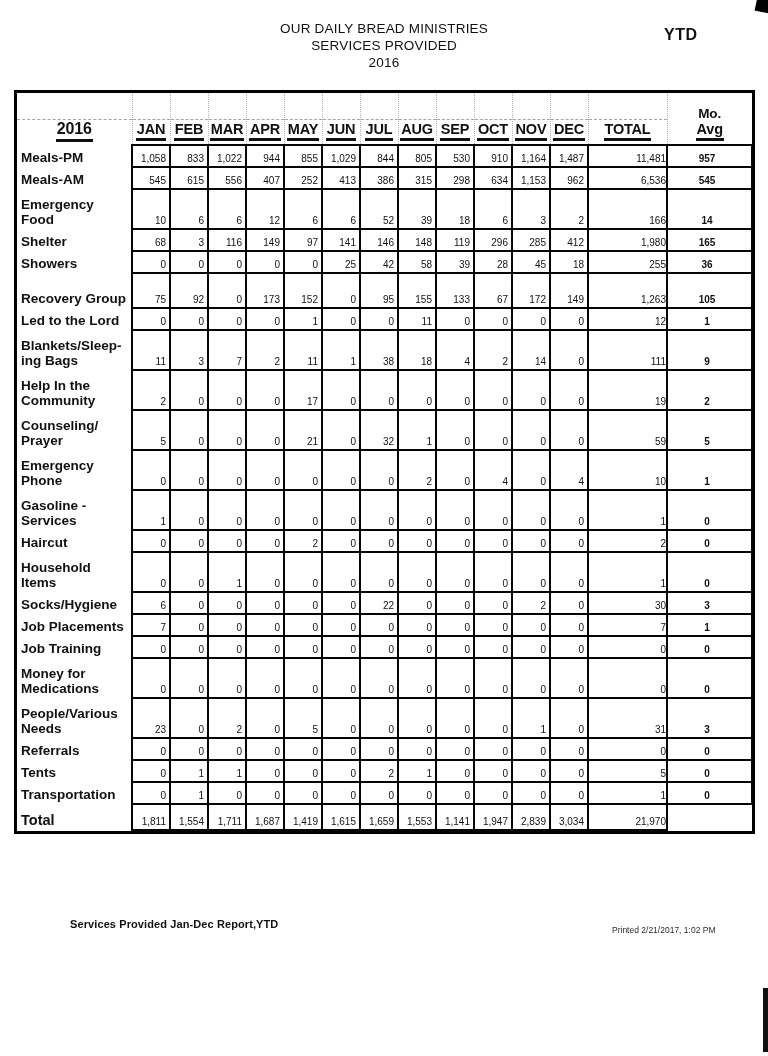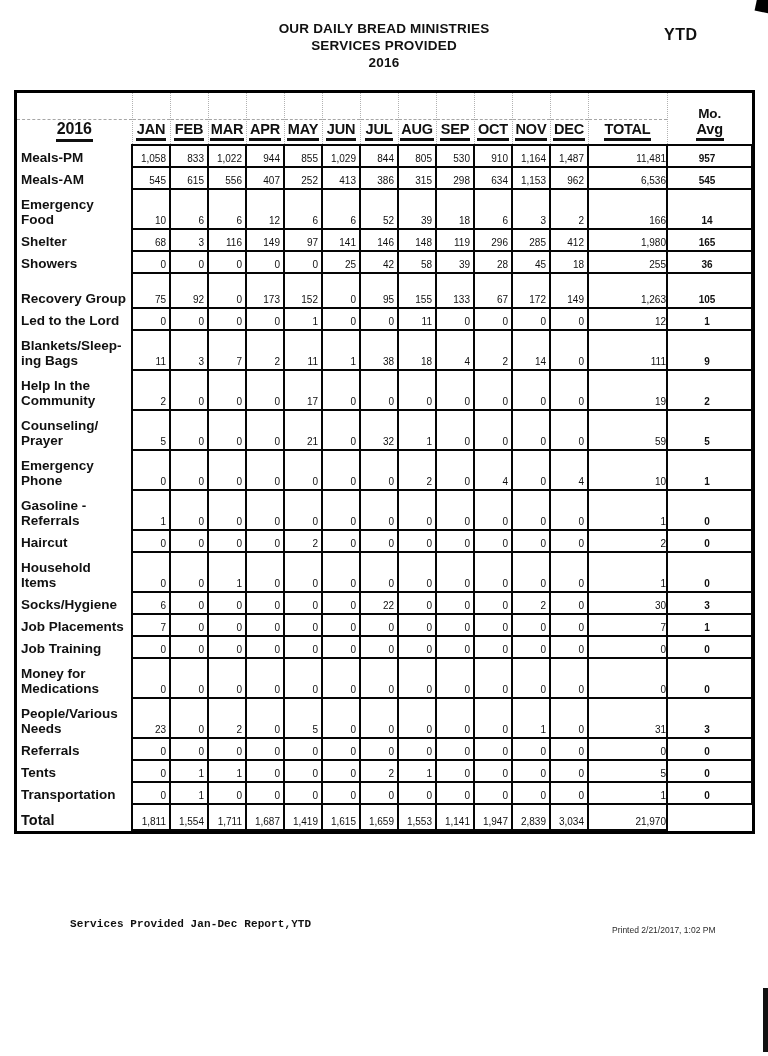--- a/index.html
+++ b/index.html
@@ -14,21 +14,21 @@
     overflow: hidden;
     margin: 0 auto;
   }
   
   .title-block {
     position: absolute;
     top: 20px;
     left: 0;
     width: 768px;
     text-align: center;
-    font-weight: bold;
+    font-weight: normal;
     font-size: 13.5px;
     line-height: 17px;
     letter-spacing: .2px;
   }
   .ytd {
     position: absolute;
     top: 26px;
     left: 664px;
     font-weight: bold;
     font-size: 16px;
@@ -99,21 +99,20 @@
   tr.total-row td { height: 26px; }
   tr.total-row td.label { font-size: 14.5px; }
   
   .footer-left {
     position: absolute;
     top: 918px;
     left: 70px;
     font-weight: bold;
     font-size: 11px;
     letter-spacing: .1px;
-    font-family: Liberation Mono, monospace;
   }
   .footer-right {
     position: absolute;
     top: 925px;
     left: 612px;
     font-size: 8.5px;
     color: #2b2b2b;
   }
   
   .corner-mark {
@@ -373,21 +372,21 @@
             <td class="v">2</td>
             <td class="v">0</td>
             <td class="v">4</td>
             <td class="v">0</td>
             <td class="v">4</td>
             <td class="tot">10</td>
             <td class="avg">1</td>
           </tr>
           <tr class="two">
             <td class="label">Gasoline -
-Referrals</td>
+Services</td>
             <td class="v">1</td>
             <td class="v">0</td>
             <td class="v">0</td>
             <td class="v">0</td>
             <td class="v">0</td>
             <td class="v">0</td>
             <td class="v">0</td>
             <td class="v">0</td>
             <td class="v">0</td>
             <td class="v">0</td>

